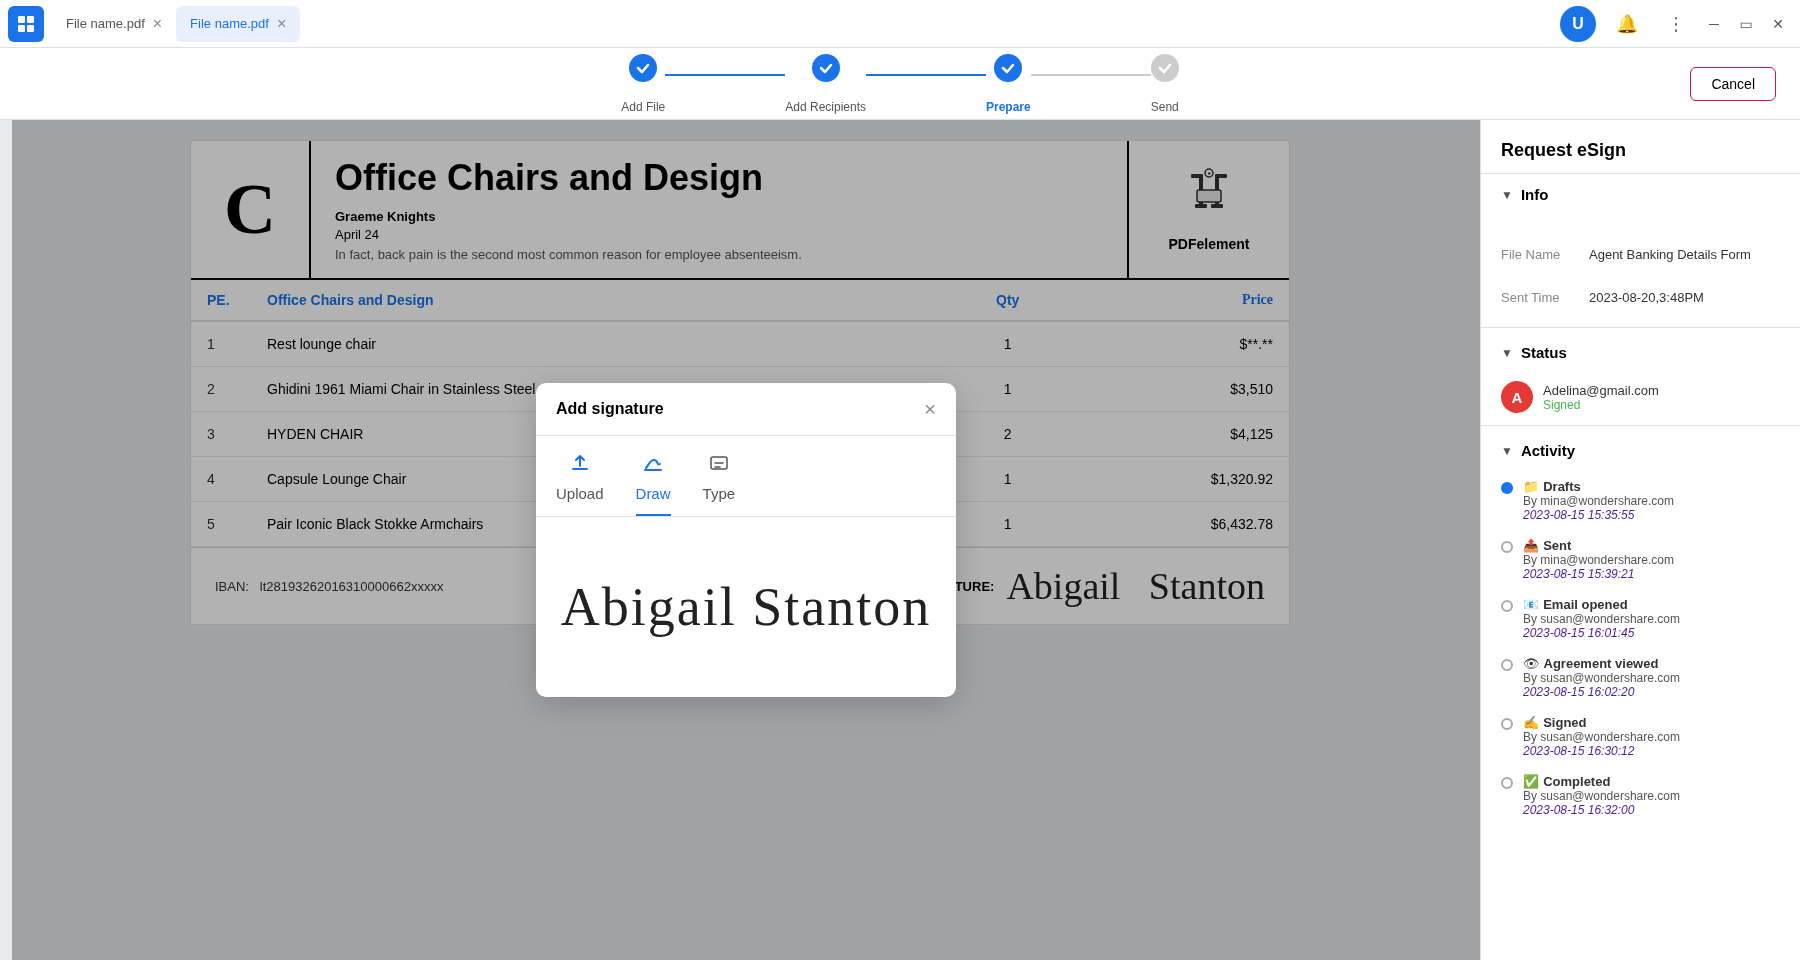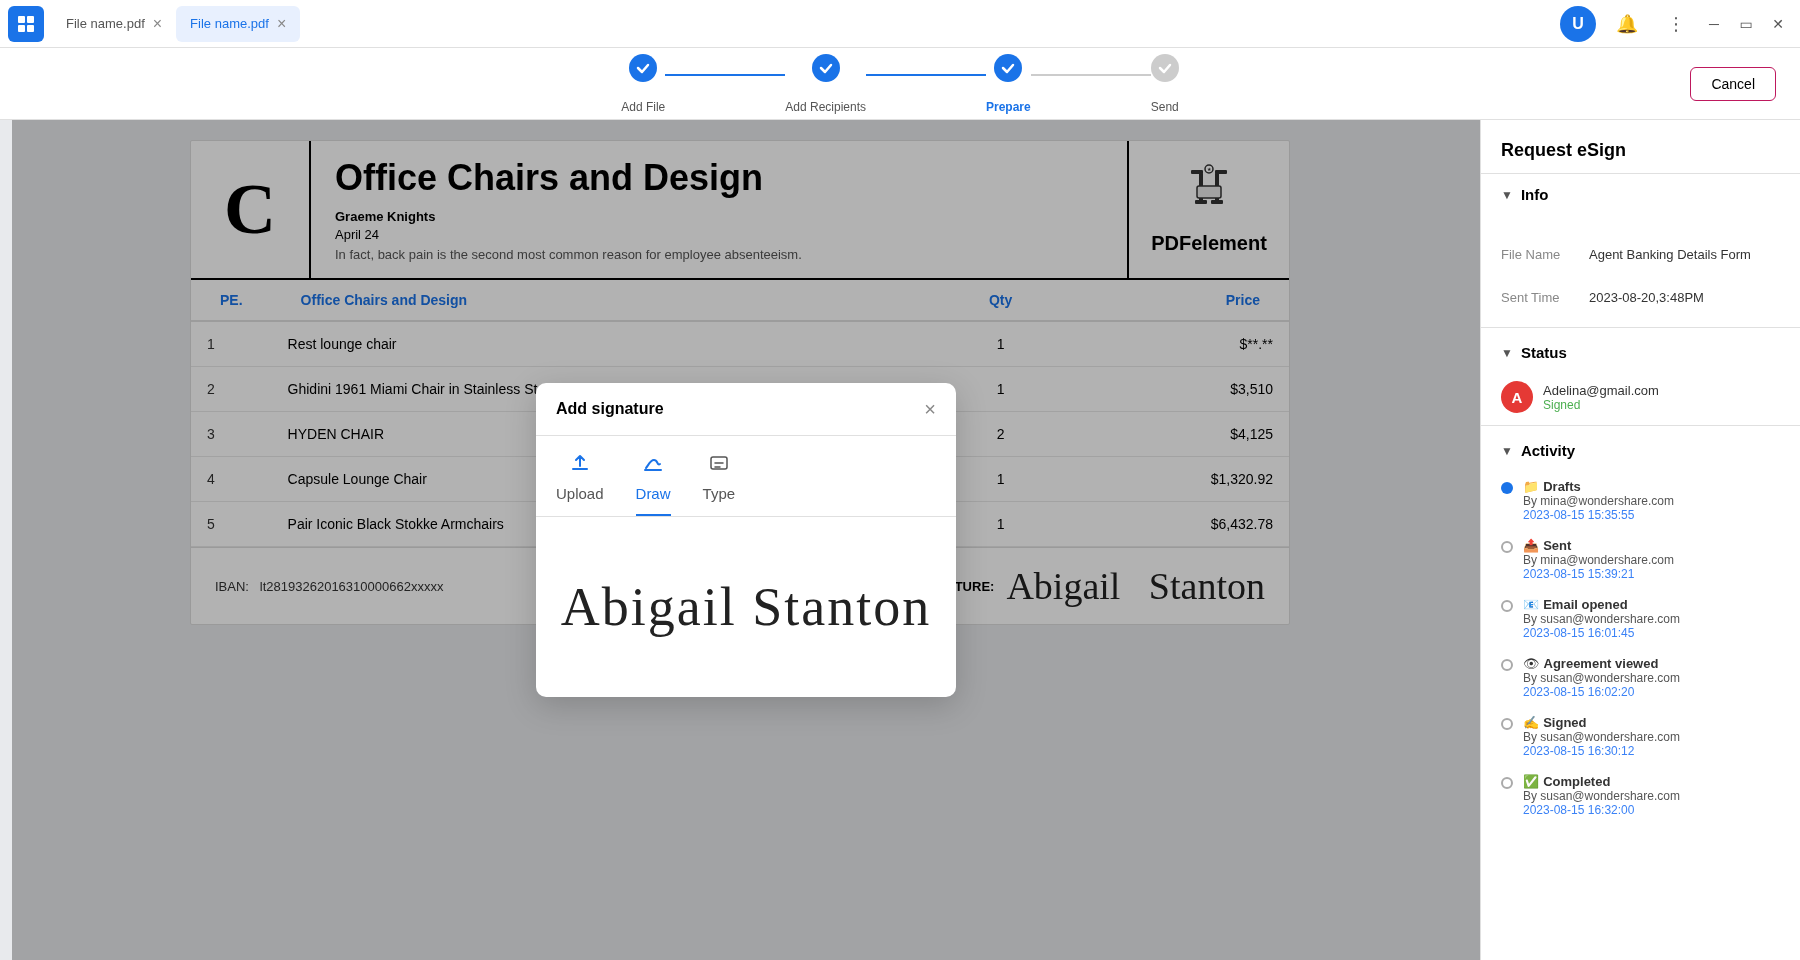--- a/index.html
+++ b/index.html
@@ -40,33 +40,33 @@
     .document { background: #fff; max-width: 1100px; margin: 0 auto; border: 1px solid #ddd; border-radius: 2px; }
     .doc-header { display: flex; border-bottom: 2px solid #000; }
     .doc-logo-cell { width: 120px; border-right: 2px solid #000; display: flex; align-items: center; justify-content: center; padding: 16px; }
     .doc-logo-letter { font-size: 72px; font-weight: 900; color: #000; font-family: serif; }
     .doc-title-cell { flex: 1; padding: 16px 24px; border-right: 2px solid #000; }
     .doc-title { font-size: 36px; font-weight: 700; color: #000; margin-bottom: 8px; }
     .doc-author { font-size: 13px; font-weight: 700; }
     .doc-date { font-size: 13px; }
     .doc-desc { font-size: 13px; color: #555; margin-top: 4px; }
     .doc-icon-cell { width: 160px; display: flex; flex-direction: column; align-items: center; justify-content: center; padding: 12px; }
-    .doc-brand { font-weight: 800; font-size: 20px; margin-top: 8px; }
+    .doc-brand { font-weight: 800; font-size: 14px; margin-top: 8px; }
 
     
     .doc-table-area { padding: 0; }
     .doc-table { width: 100%; border-collapse: collapse; }
-    .doc-table th { color: #1a73e8; font-size: 14px; font-weight: 700; padding: 12px 29px; border-bottom: 2px solid #e0e0e0; text-align: left; }
+    .doc-table th { color: #1a73e8; font-size: 14px; font-weight: 700; padding: 12px 16px; border-bottom: 2px solid #e0e0e0; text-align: left; }
     .doc-table th.num-col { width: 60px; }
     .doc-table td { padding: 14px 16px; font-size: 14px; border-bottom: 1px solid #e8e8e8; }
     .doc-table td.col-num { color: #333; }
     .doc-table td.col-qty { text-align: center; }
     .doc-table td.col-price { text-align: right; }
     .doc-table th.col-qty { text-align: center; }
-    .doc-table th.col-price { text-align: right; }
+    .doc-table th.col-price { text-align: right; font-family: Liberation Serif, serif; }
 
     
     .doc-footer { padding: 16px 24px; border-top: 1px solid #ddd; display: flex; justify-content: space-between; align-items: center; }
     .iban-text { font-size: 13px; color: #333; }
     .sig-area { display: flex; align-items: center; gap: 12px; }
     .sig-label { font-size: 13px; font-weight: 700; }
 
     
     .modal-overlay { position: absolute; top: 0; left: 0; right: 0; bottom: 0; background: rgba(0,0,0,0.3); display: flex; align-items: center; justify-content: center; z-index: 100; margin-left: 12px; }
     .modal { background: #fff; border-radius: 10px; width: 420px; box-shadow: 0 8px 32px rgba(0,0,0,0.18); }
@@ -101,21 +101,21 @@
 
     
     .activity-list { padding: 8px 20px; }
     .activity-item { display: flex; gap: 10px; margin-bottom: 16px; align-items: flex-start; }
     .activity-dot { width: 12px; height: 12px; border-radius: 50%; flex-shrink: 0; margin-top: 3px; }
     .activity-dot.filled { background: #1a73e8; }
     .activity-dot.empty { background: #ccc; border: 2px solid #aaa; background: #fff; }
     .activity-content { font-size: 12px; color: #333; }
     .activity-title { font-weight: 600; font-size: 13px; }
     .activity-by { color: #555; }
-    .activity-time { color: #3b82f6; }
+    .activity-time { color: #4c1d95; font-style: italic; }
 
     .divider { height: 1px; background: #e0e0e0; margin: 4px 0; }
 
     .user-avatar { width: 36px; height: 36px; border-radius: 50%; background: #1a73e8; color: white; display: flex; align-items: center; justify-content: center; font-size: 16px; font-weight: 700; }
   </style>
 </head>
 <body>
 
 <div class="titlebar">
   <div class="titlebar-logo">

